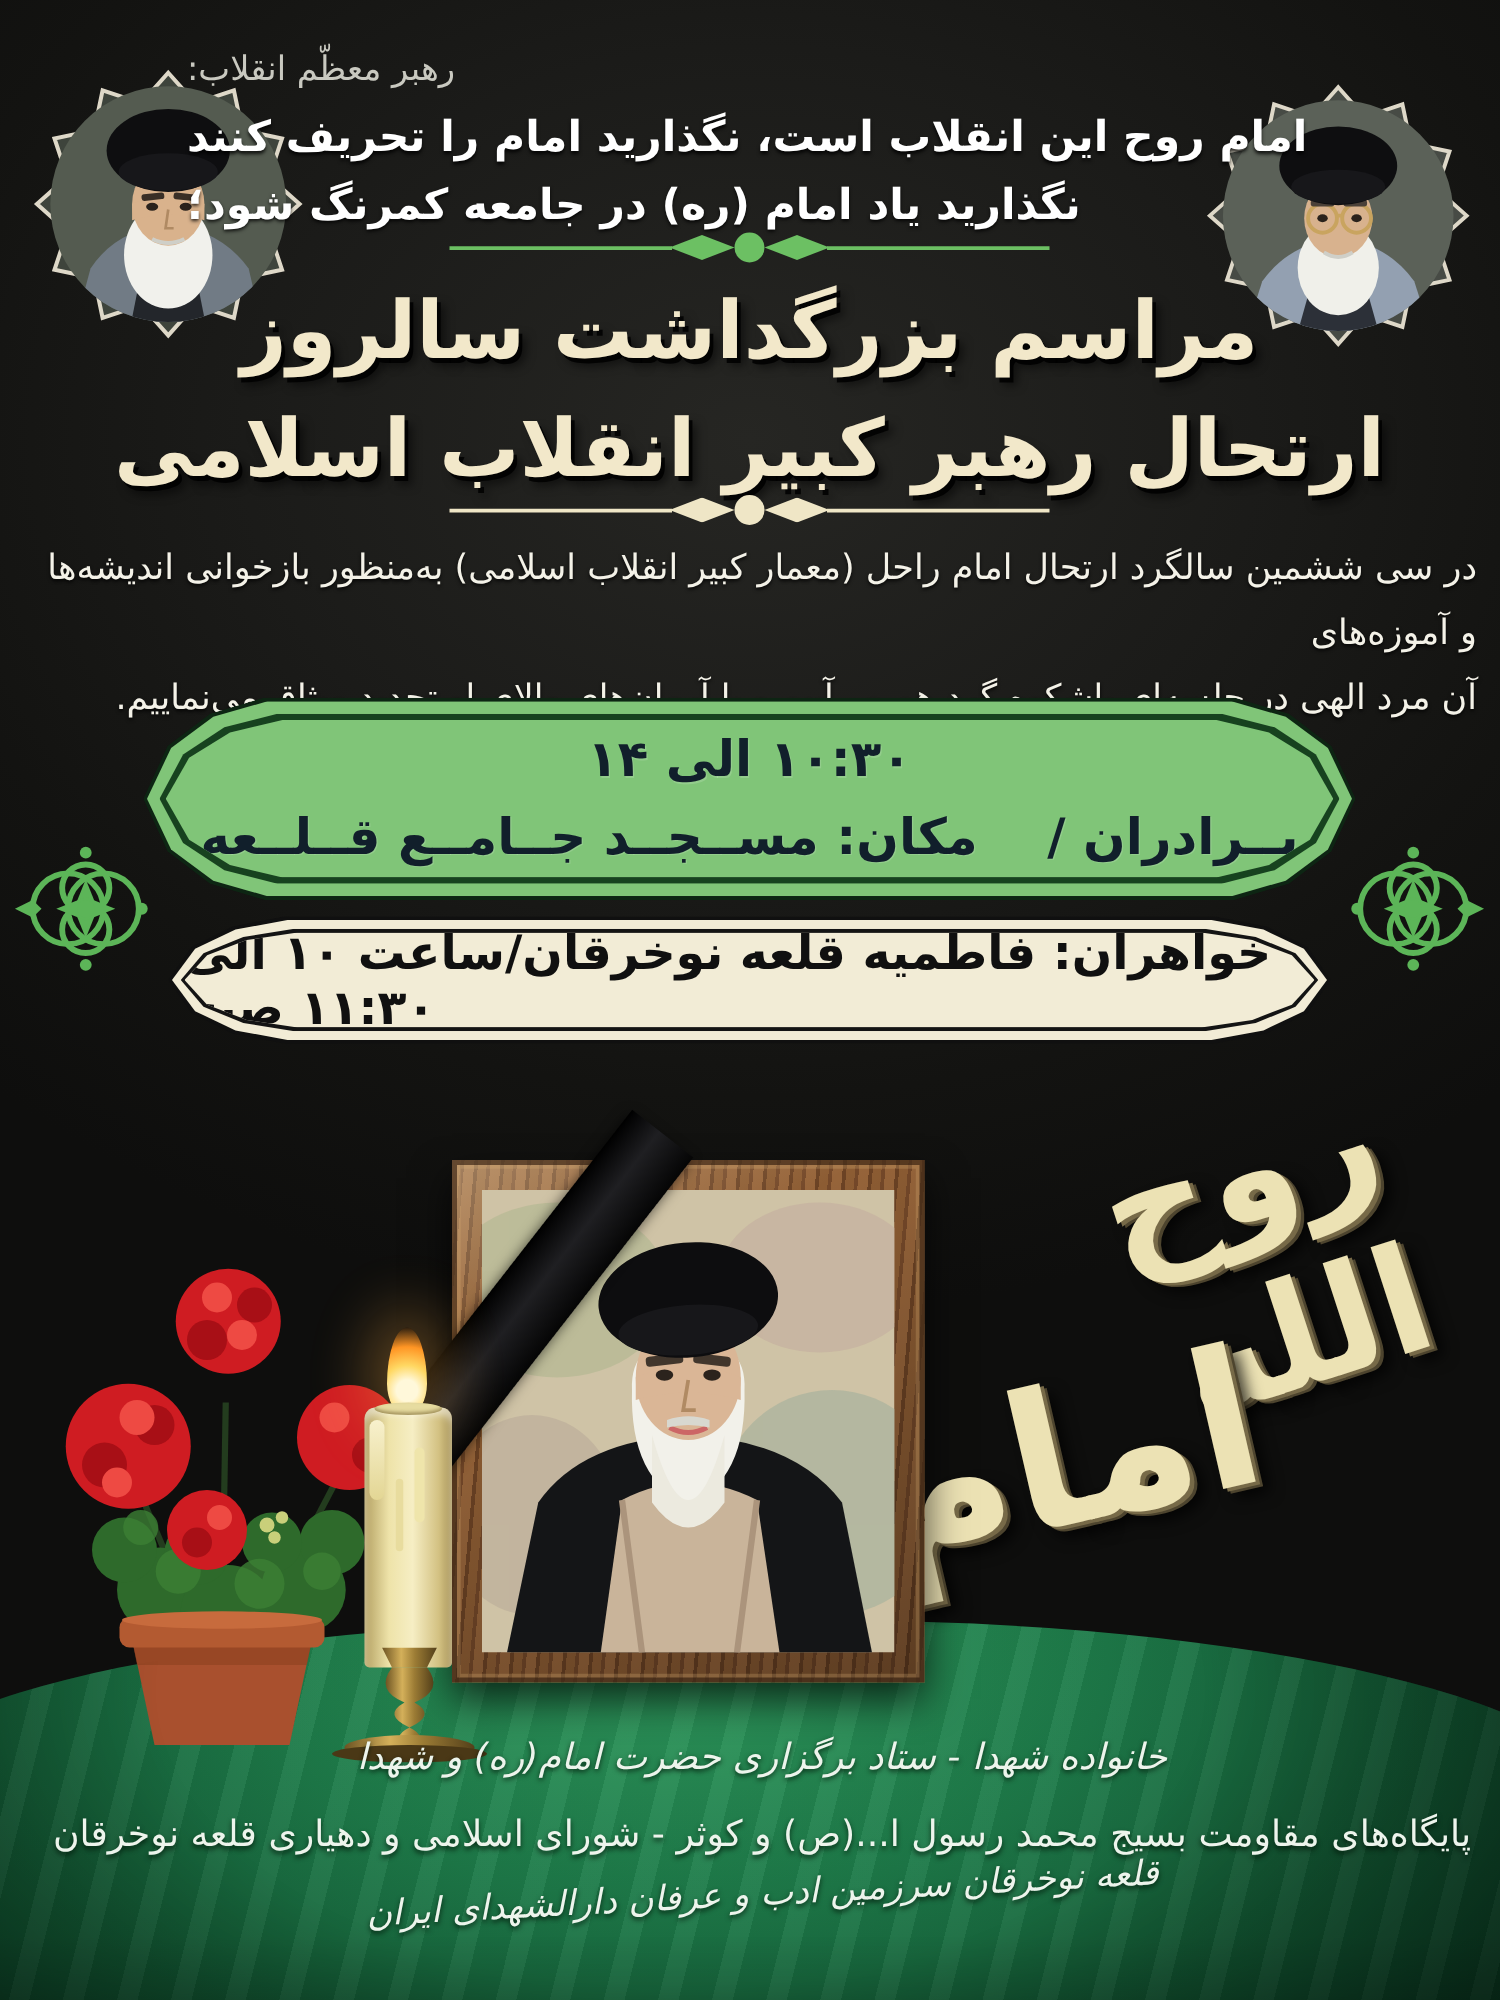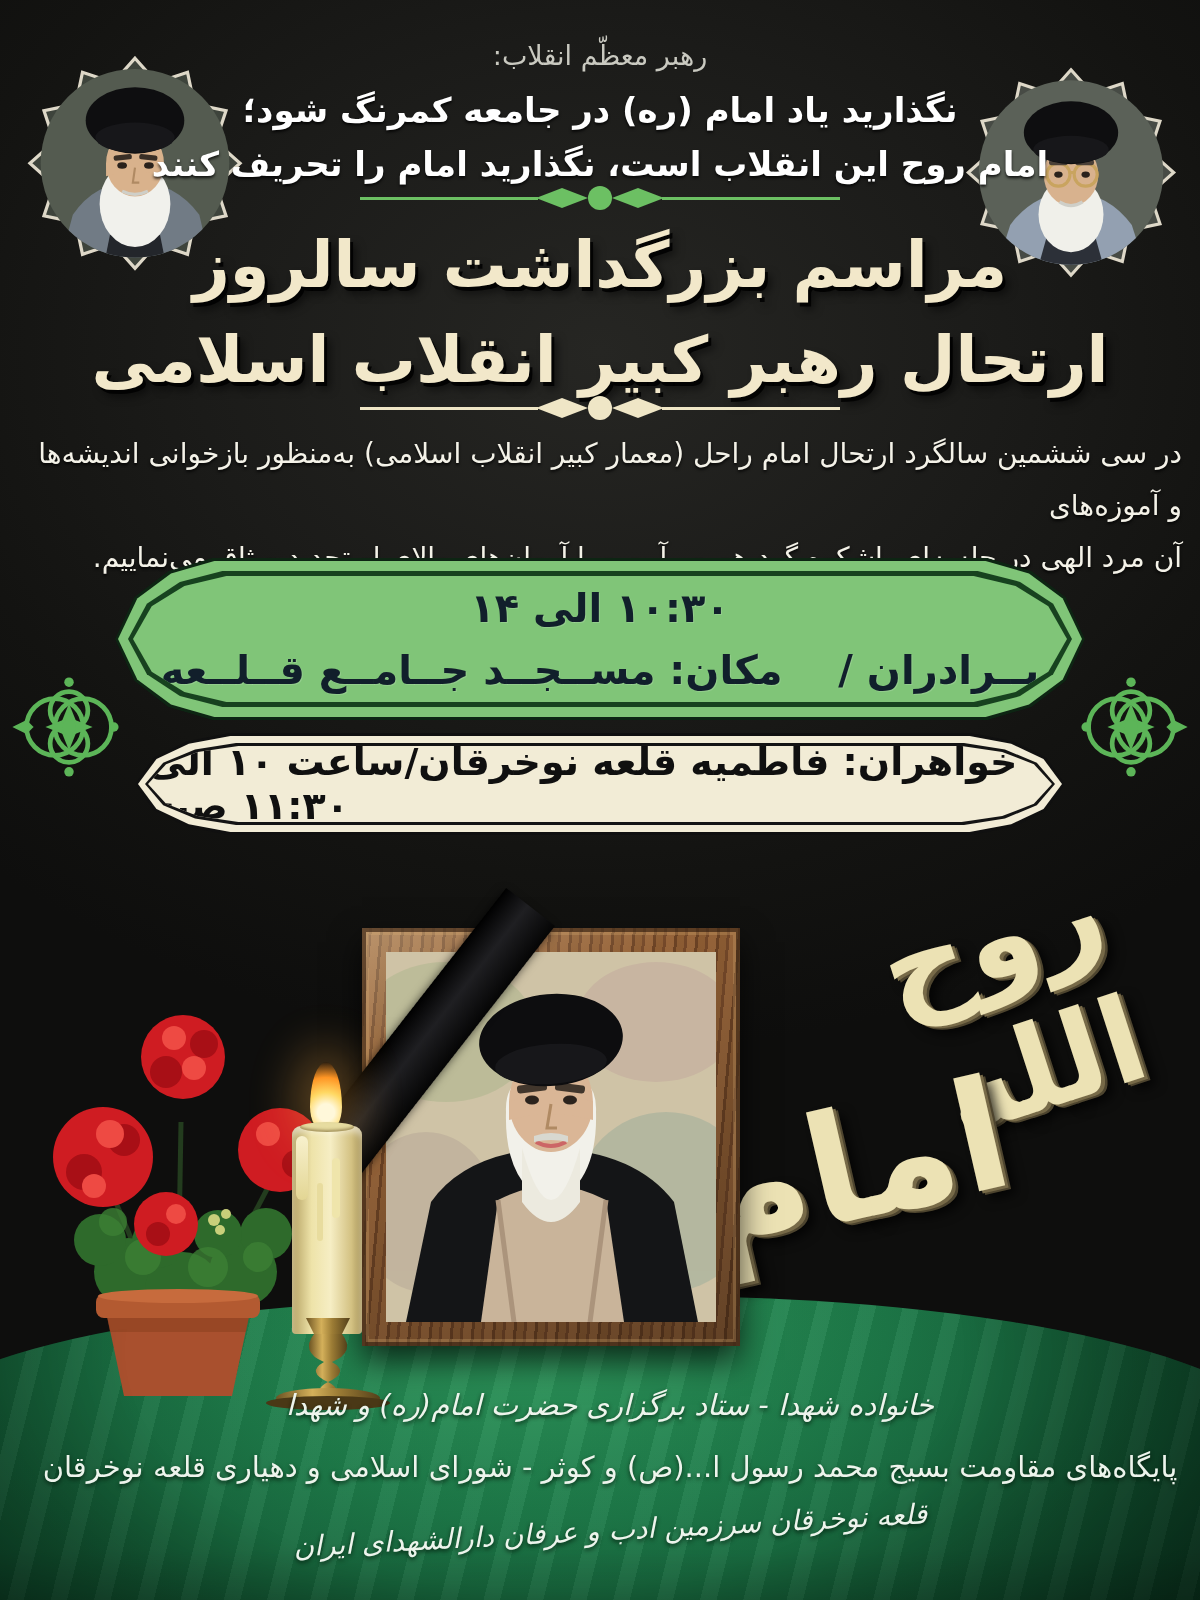--- a/index.html
+++ b/index.html
@@ -4,21 +4,21 @@
 <style>
   html,body{margin:0;padding:0;background:#000;}
   .poster{
     position:relative;width:1200px;height:1600px;overflow:hidden;
     font-family:"DejaVu Sans",sans-serif;
     background:
       radial-gradient(ellipse 900px 700px at 50% 22%, #262623 0%, #1b1b19 45%, #131311 75%, #0e0e0d 100%);
   }
   .abs{position:absolute;}
   
-  .quote{left:150px;top:40px;width:900px;text-align:center;color:#fff;direction:rtl;}
+  .quote{left:150px;top:40px;width:900px;text-align:left;color:#fff;direction:rtl;}
   .quote .attrib{font-size:27px;color:#c9c9c0;margin-bottom:12px;}
   .quote .ql{font-size:34px;font-weight:bold;line-height:54px;text-shadow:0 2px 3px rgba(0,0,0,.8);}
   
   .divider{display:flex;align-items:center;justify-content:center;width:480px;left:360px;}
   .divider .line{flex:1;height:3px;}
   .divider .dia{width:52px;height:20px;clip-path:polygon(0 50%,50% 0,100% 50%,50% 100%);margin:0 -2px;}
   .divider .dot{width:24px;height:24px;border-radius:50%;margin:0 2px;}
   .div-green{top:186px;}
   .div-green .line,.div-green .dia,.div-green .dot{background:#6cc063;}
   .div-cream{top:396px;}
@@ -89,21 +89,21 @@
     box-shadow:inset 0 6px 6px rgba(255,255,255,.5);}
   .candle-body::before{content:"";position:absolute;left:8px;top:-4px;width:54px;height:10px;border-radius:50%;
     background:#e7dca0;box-shadow:inset 0 -2px 3px rgba(120,100,50,.6);}
   .candle-body::after{content:"";position:absolute;left:4px;top:10px;width:12px;height:64px;border-radius:8px;
     background:linear-gradient(#f8f1cd,#e3d694);box-shadow:34px 20px 0 -2px #efe5ab, 18px 44px 0 -3px #e8dc9e;}
   .stick{left:262px;top:1318px;width:132px;height:92px;}
   
   .footer{left:40px;top:1388px;width:1140px;text-align:center;direction:rtl;color:#edf4ec;
     text-shadow:0 2px 4px rgba(0,20,8,.8);}
   .footer .f1{font-size:29px;margin-bottom:28px;font-style:italic;}
-  .footer .f2{font-size:29px;margin-bottom:30px;}
+  .footer .f2{font-size:29px;margin-bottom:14px;}
   .footer .f3{font-size:28px;font-style:italic;letter-spacing:3px;transform:rotate(-3deg);display:inline-block;}
 </style>
 </head>
 <body>
 
 <div class="poster">
 
   <svg class="abs" style="left:26px;top:40px;" width="218" height="268" viewBox="0 0 200 250">
     <defs>
       <clipPath id="starL">
@@ -161,22 +161,22 @@
           <path d="M89,128 Q100,135 111,128" fill="none" stroke="#cfcfc8" stroke-width="3"></path>
           <ellipse cx="100" cy="62" rx="45" ry="30" fill="#0e0e10"></ellipse>
           <ellipse cx="100" cy="78" rx="36" ry="13" fill="#17171a"></ellipse>
         </g>
       </g>
     </g>
   </svg>
 
   <div class="abs quote">
     <div class="attrib">رهبر معظّم انقلاب:</div>
+    <div class="ql">امام روح این انقلاب است، نگذارید امام را تحریف کنند</div>
     <div class="ql">نگذارید یاد امام (ره) در جامعه کمرنگ شود؛</div>
-    <div class="ql">امام روح این انقلاب است، نگذارید امام را تحریف کنند</div>
   </div>
 
   <div class="abs divider div-green">
     <div class="line"></div>
     <div class="dia"></div>
     <div class="dot"></div>
     <div class="dia"></div>
     <div class="line"></div>
   </div>
 

